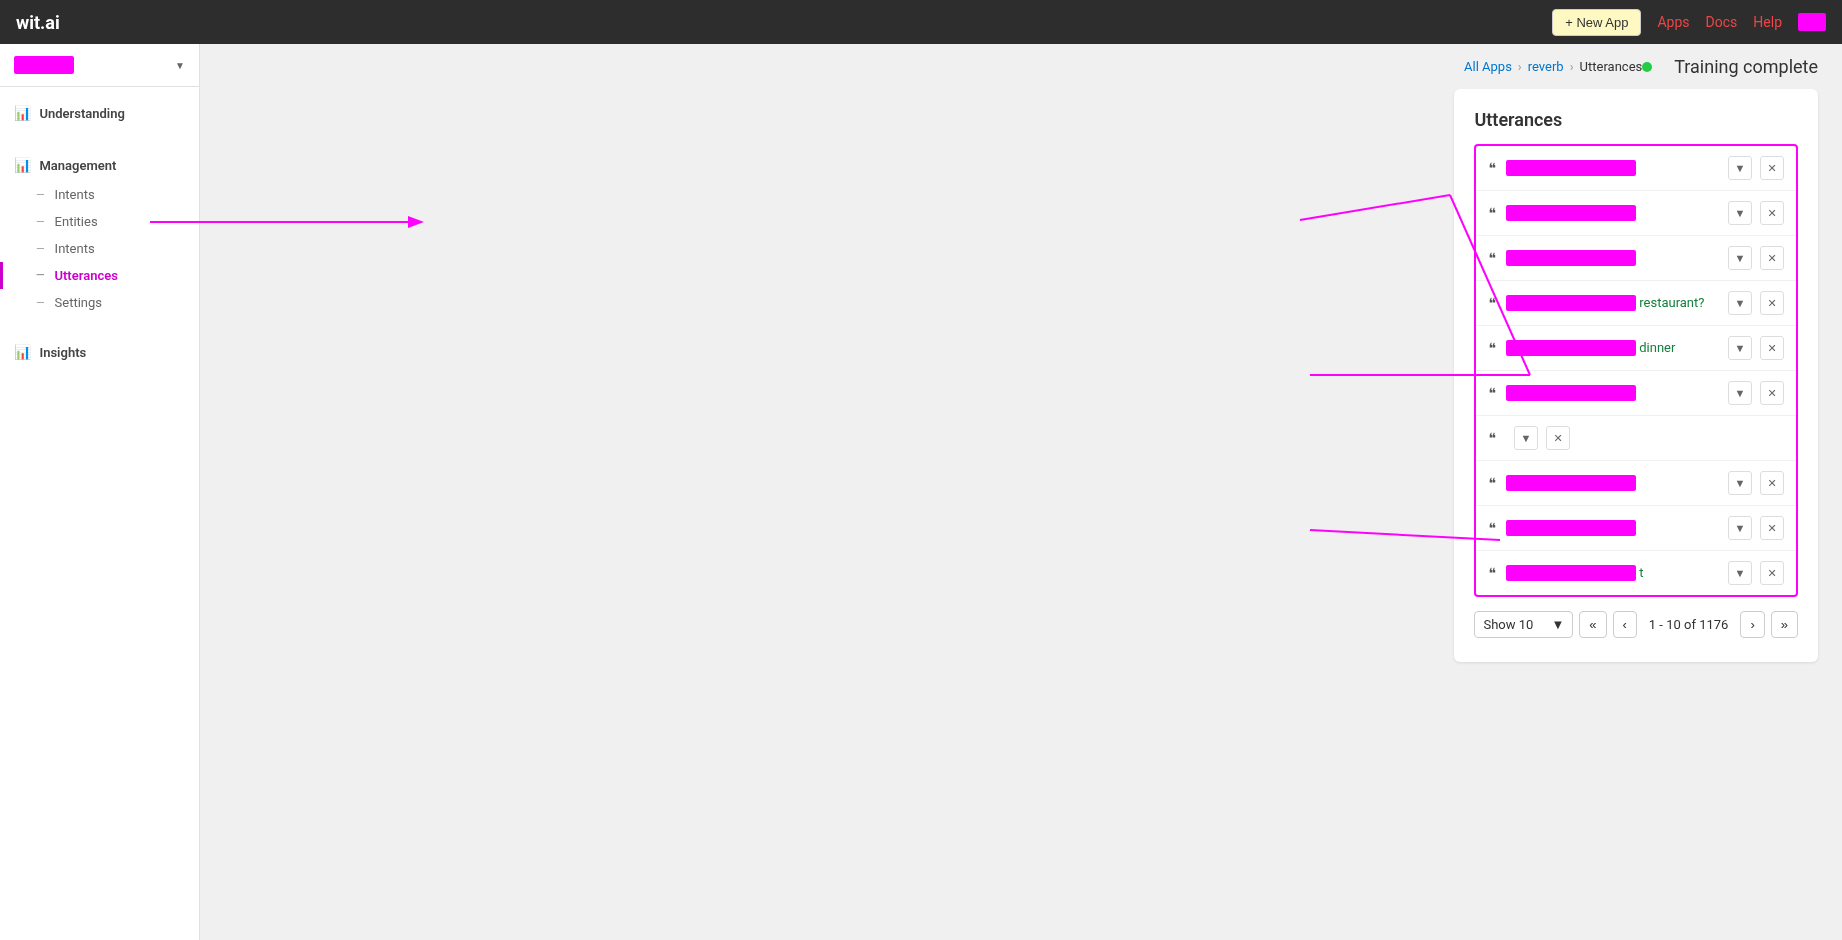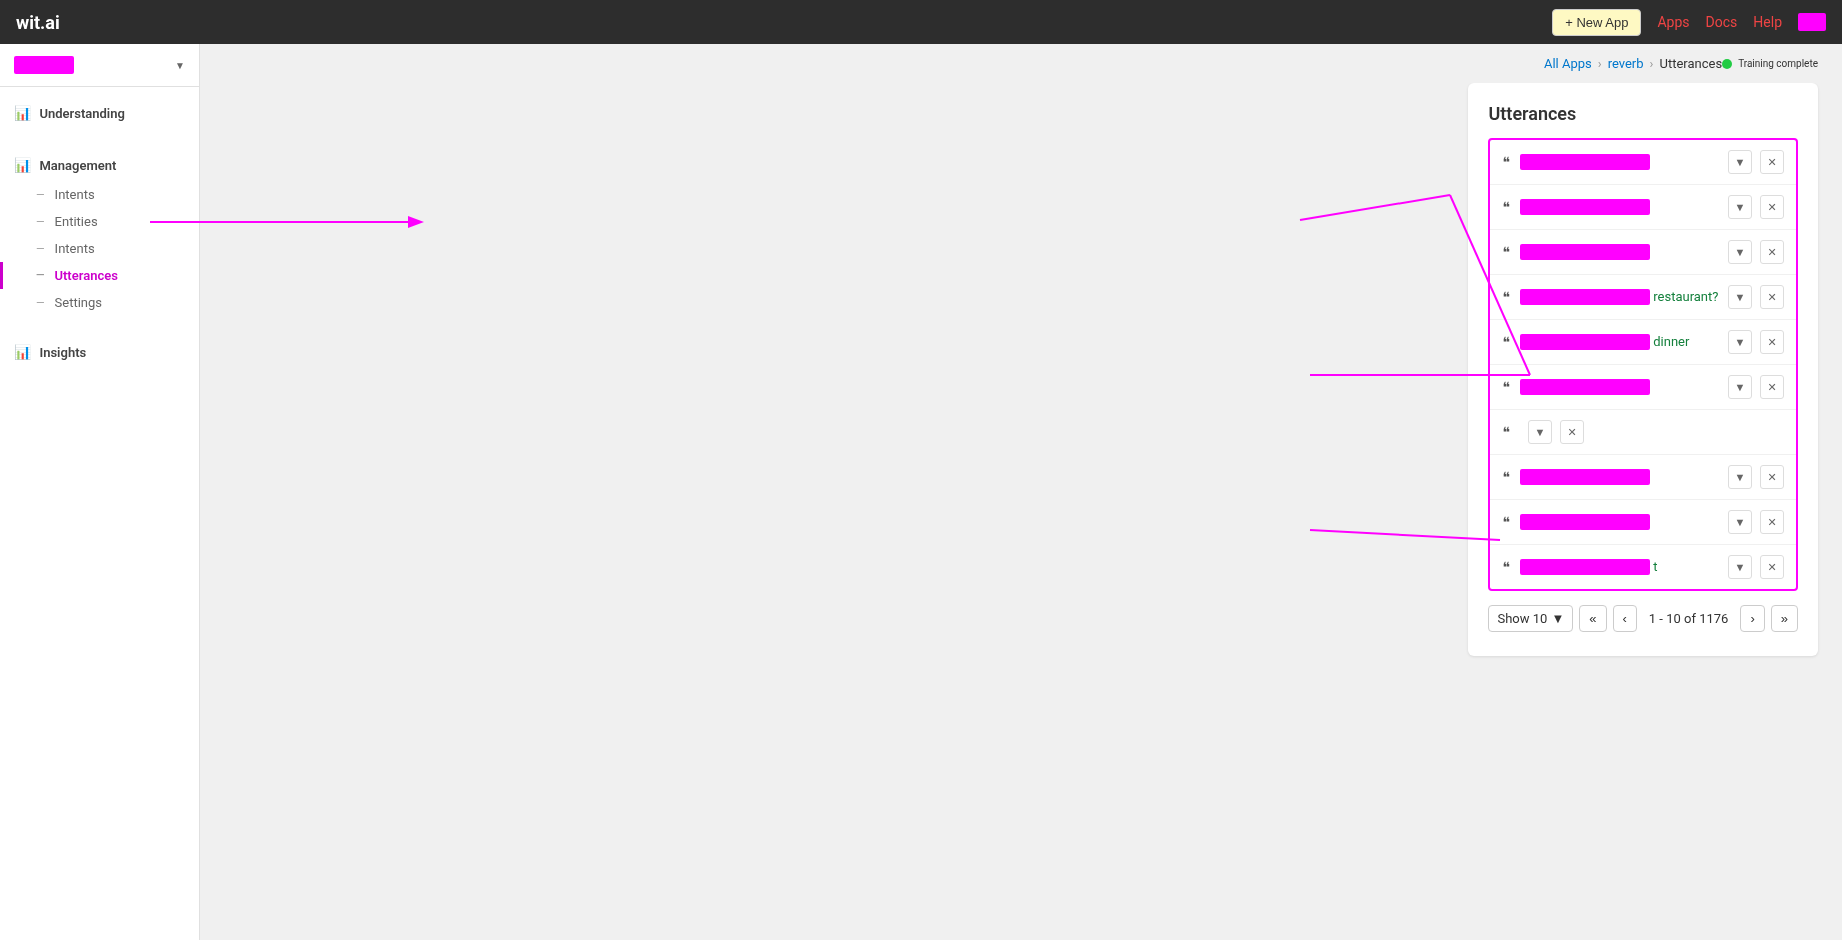--- a/index.html
+++ b/index.html
@@ -57,22 +57,22 @@
     
     .breadcrumb-bar {
       display: flex; align-items: center; justify-content: space-between;
       padding: 12px 24px; background: #f0f0f0;
     }
     .breadcrumb { display: flex; align-items: center; gap: 6px; font-size: 13px; }
     .breadcrumb-link { color: #0077cc; cursor: pointer; }
     .breadcrumb-sep { color: #999; }
     .breadcrumb-current { color: #333; }
     .training-status {
-      display: flex; align-items: center; gap: 6px;
-      font-size: 10px; color: #333;
+      display: flex; align-items: center; gap: 22px;
+      font-size: 18px; color: #333;
     }
     .training-dot { width: 10px; height: 10px; background: #22cc44; border-radius: 50%; }
 
     
     .panel-wrapper { padding: 0 24px 24px 24px; flex: 1; overflow-y: auto; }
     .panel {
       background: #fff; border-radius: 6px; box-shadow: 0 1px 3px rgba(0,0,0,0.1);
       padding: 20px;
     }
     .panel-title { font-size: 18px; font-weight: 600; margin-bottom: 14px; }
@@ -109,21 +109,21 @@
     
     .pagination {
       display: flex; align-items: center; gap: 6px; padding: 14px 0 4px 0;
     }
     .show-select-wrapper {
       display: flex; align-items: center; gap: 6px;
     }
     .show-select {
       border: 1px solid #ccc; border-radius: 4px; padding: 5px 8px;
       font-size: 13px; cursor: pointer; background: #fff;
-      display: flex; align-items: center; gap: 4px;
+      display: flex; align-items: center; gap: 18px;
     }
     .page-btn {
       border: 1px solid #ccc; background: #fff; border-radius: 4px;
       padding: 5px 9px; cursor: pointer; font-size: 13px; color: #333;
     }
     .page-info { font-size: 13px; color: #333; margin: 4px 6px; }
 
     
     .annotations-layer {
       position: fixed; top: 0; left: 0; width: 1842px; height: 940px;

